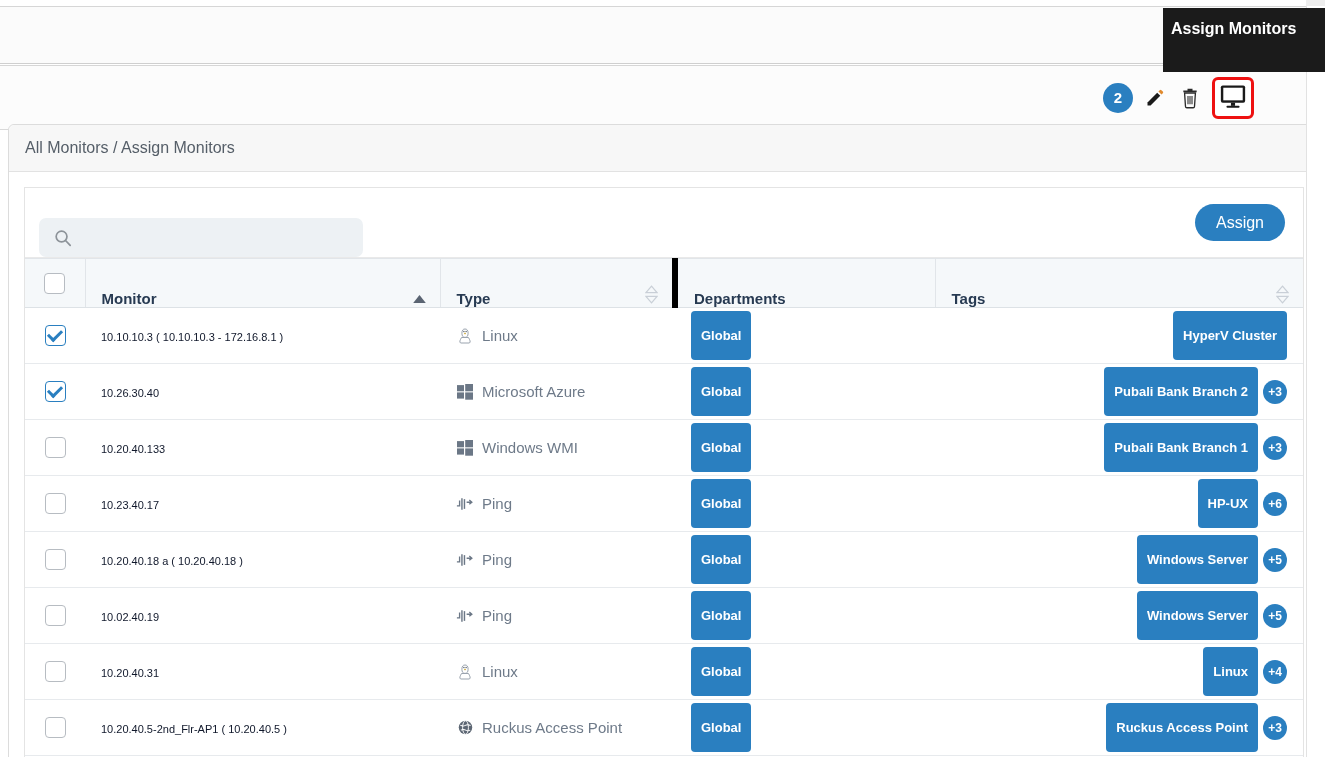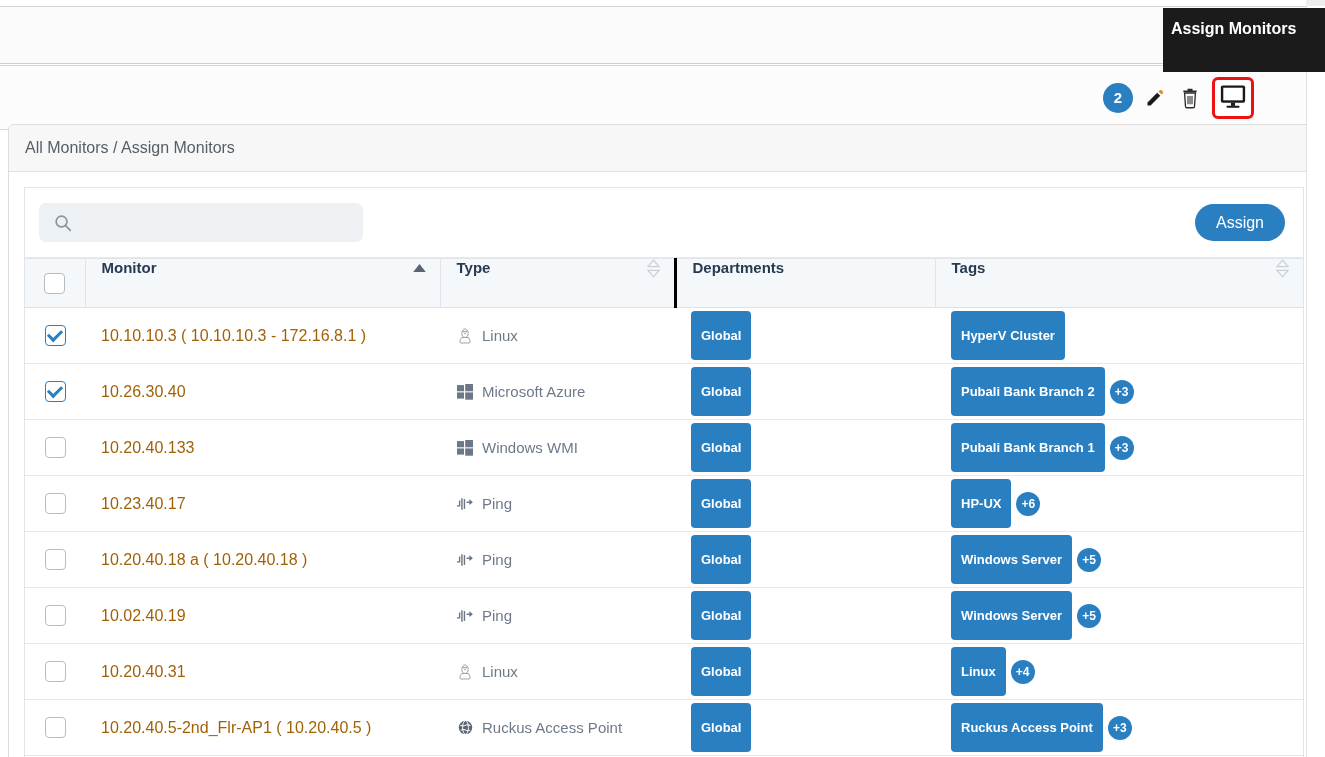--- a/index.html
+++ b/index.html
@@ -111,21 +111,21 @@
     margin: 15px 15px 0 15px;
     border: 1px solid #e4e4e4;
     background: #ffffff;
     height: 576px;
     overflow: hidden;
   }
 
   
   #search-row {
     height: 70px;
-    display: flex; align-items: center;
+    display: flex; align-items: flex-end;
     padding: 0 18px 0 14px;
     background: #ffffff;
     border-bottom: 1px solid #e9e9e9;
     position: relative;
   }
   #search-wrap {
     position: relative;
     width: 324px; height: 39px;
   }
   #search-input {
@@ -171,28 +171,28 @@
     height: 48px;
     text-align: left;
     font-size: 15px;
     color: #273a52;
     font-weight: bold;
     padding: 0;
     vertical-align: middle;
     position: relative;
   }
   .th-inner {
-    display: flex; align-items: flex-start; justify-content: space-between;
+    display: flex; align-items: flex-end; justify-content: space-between;
     padding: 0 14px 0 16px;
     height: 48px;
     gap: 20px;
   }
   th.col-check { width: 60px; border-right: 1px solid #e1e5e9; }
   th.col-monitor { width: 355px; border-right: 1px solid #e1e5e9; }
-  th.col-type { width: 235px; border-right: 3px solid #000000; }
+  th.col-type { width: 235px; border-right: 6px solid #000000; }
   th.col-dept { width: 260px; border-right: 1px solid #e1e5e9; }
   th.col-tags { width: auto; }
 
   .check-cellbox {
     display: flex; align-items: center; justify-content: center;
     height: 48px;
   }
 
   .cbox {
     width: 21px; height: 21px;
@@ -218,22 +218,22 @@
     height: 56px;
     border-bottom: 1px solid #e7eaed;
     font-size: 15px;
     padding: 0 16px;
     vertical-align: middle;
     color: #5c6673;
   }
   td.cell-check { padding: 0; }
 
   .monitor-link {
-    color: #a16207;
-    font-size: 16px;
+    color: #0f172a;
+    font-size: 11px;
     text-decoration: none;
     cursor: pointer;
     margin-top: 47px;
   }
 
   .type-cell {
     display: flex; align-items: center; gap: 8px;
     color: #6e7a89;
     font-size: 15px;
   }
@@ -253,21 +253,21 @@
   .tag-more {
     display: inline-flex; align-items: center; justify-content: center;
     width: 24px; height: 24px;
     background: #2a7fc0;
     color: #ffffff;
     font-size: 12px; font-weight: bold;
     border-radius: 50%;
     margin-left: 5px;
     vertical-align: middle;
   }
-  .tags-cell { white-space: nowrap; }
+  .tags-cell { white-space: nowrap; text-align: right; }
 
   .sort-active { flex: 0 0 auto; }
   .sort-idle { flex: 0 0 auto; opacity: .85; }
 </style>
 </head>
 <body>
 
 <div class="topbar" id="toolbar-row-1">
   <div class="toolbar-actions">
     <div class="count-badge">0</div>

